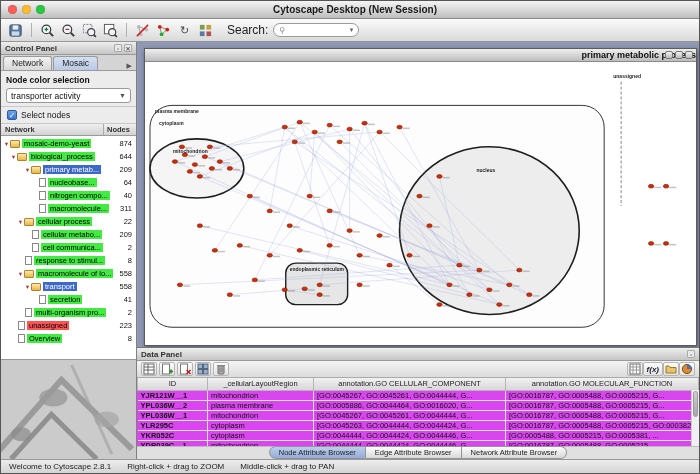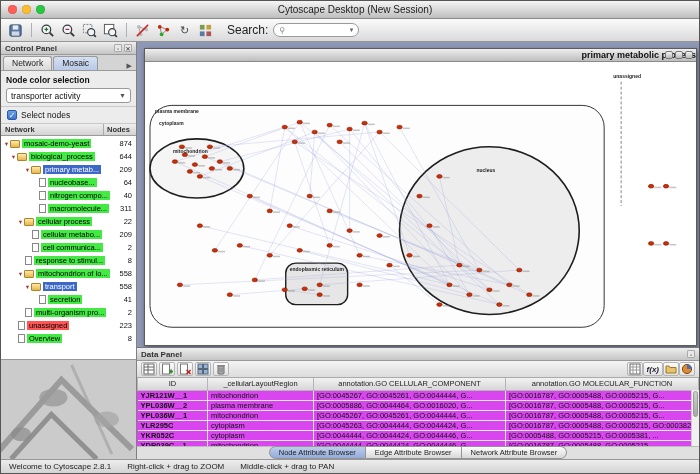--- a/index.html
+++ b/index.html
@@ -5,21 +5,21 @@
   *{box-sizing:border-box;margin:0;padding:0}
   html,body{width:700px;height:474px}
   body{font-family:"Liberation Sans",sans-serif;background:#9a9a9a}
   .window{width:700px;height:474px;display:flex;flex-direction:column;background:#e8e8e8;overflow:hidden;position:relative;border:1px solid #555}
 
   
   .titlebar{height:18px;flex:0 0 18px;background:linear-gradient(#f5f5f5,#cfcfcf 70%,#bdbdbd);border-bottom:1px solid #8a8a8a;display:flex;align-items:center;position:relative}
   .traffic{display:flex;gap:5px;padding-left:7px;z-index:2}
   .tl{width:9px;height:9px;border-radius:50%;box-shadow:inset 0 0 1px rgba(0,0,0,.45)}
   .tl-red{background:#ff5f57}.tl-yellow{background:#febc2e}.tl-green{background:#28c840}
-  .win-title{position:absolute;left:10px;right:0;text-align:center;font-size:10px;font-weight:normal;color:#1a1a1a}
+  .win-title{position:absolute;left:10px;right:0;text-align:center;font-size:10px;font-weight:bold;color:#1a1a1a}
 
   
   .toolbar{height:23px;flex:0 0 23px;background:linear-gradient(#fbfbfb,#dadada);border-bottom:1px solid #979797;display:flex;align-items:center;gap:2px;padding:0 5px}
   .tb-btn{width:19px;height:19px;display:flex;align-items:center;justify-content:center;border-radius:3px}
   .tb-sep{width:1px;height:14px;background:#b0b0b0;margin:0 4px}
   .glyph{font-size:11px;color:#444;line-height:1}
   .search-label{font-size:12px;color:#222;margin-left:10px;margin-right:3px}
   .search-box{width:86px;height:14px;background:#fff;border:1px solid #9a9a9a;border-radius:8px;display:flex;align-items:center;padding:0 5px;gap:3px}
   .search-box .mag{font-size:8px;color:#888}
   .search-box .val{flex:1;font-size:8px;color:#333;overflow:hidden}
@@ -293,21 +293,21 @@
             <span data-name="tree-indent" style="width: 14px; flex: 0 0 auto;"></span>
             <span class="tarrow" data-name="tree-leaf-spacer"></span>
             <span class="ticon page" data-name="page-icon"></span>
             <span class="tlabel bg-green" data-name="tree-item-label">response to stimul...</span>
             <span class="tcount" data-name="tree-item-count">8</span>
           </div>
           <div class="tree-row" data-name="tree-item-establishment-of-lo">
             <span data-name="tree-indent" style="width: 14px; flex: 0 0 auto;"></span>
             <span class="tarrow" data-name="tree-expand-icon">▼</span>
             <span class="ticon folder" data-name="folder-icon"></span>
-            <span class="tlabel bg-green" data-name="tree-item-label">mitochondrion of lo...</span>
+            <span class="tlabel bg-green" data-name="tree-item-label">macromolecule of lo...</span>
             <span class="tcount" data-name="tree-item-count">558</span>
           </div>
           <div class="tree-row" data-name="tree-item-transport">
             <span data-name="tree-indent" style="width: 21px; flex: 0 0 auto;"></span>
             <span class="tarrow" data-name="tree-expand-icon">▼</span>
             <span class="ticon folder" data-name="folder-icon"></span>
             <span class="tlabel bg-blue" data-name="tree-item-label">transport</span>
             <span class="tcount" data-name="tree-item-count">558</span>
           </div>
           <div class="tree-row" data-name="tree-item-secretion">

